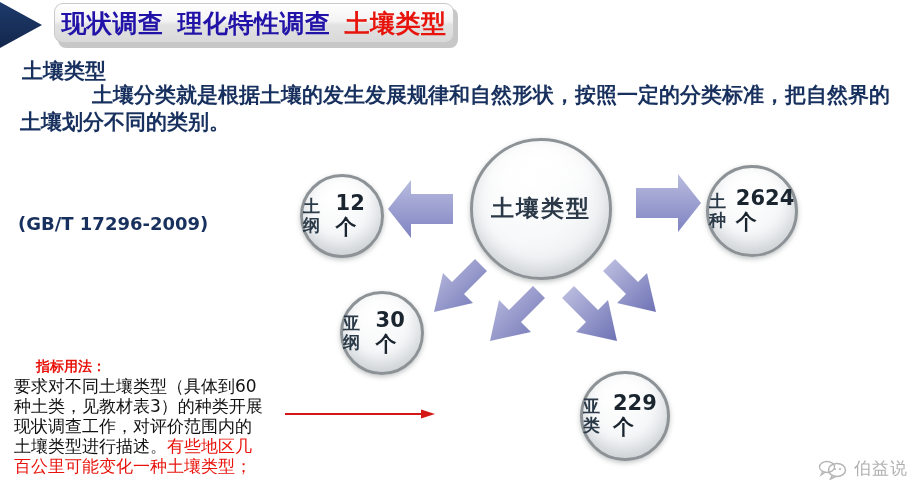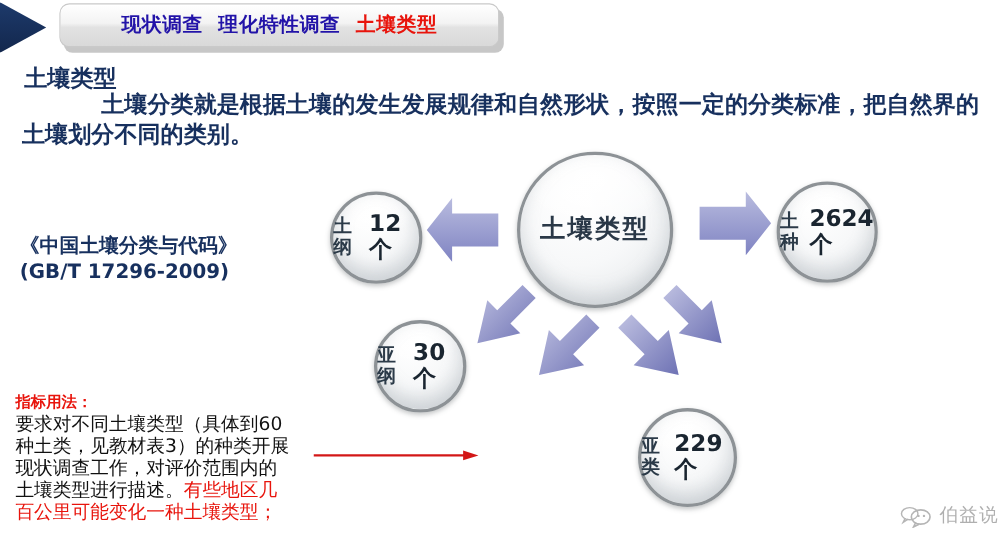--- a/index.html
+++ b/index.html
@@ -44,21 +44,21 @@
     border: 1px solid #c9c9c9;
     box-shadow: inset 0 1px 0 #fff;
     display: flex;
     align-items: center;
     justify-content: center;
     gap: 14px;
     padding: 0 10px;
     box-sizing: border-box;
   }
   .hdr-txt {
-    font-size: 18px;
+    font-size: 25px;
     font-weight: bold;
     letter-spacing: .5px;
     white-space: nowrap;
     line-height: 1;
   }
   .hdr-blue { color: #2213a8; }
   .hdr-red  { color: #e8140c; }
 
   
   #section-title {
@@ -97,20 +97,21 @@
     left: 14px; top: 358px;
     width: 252px;
     line-height: 1.18;
   }
   #usage-note-heading {
     font-size: 14px;
     font-weight: bold;
     color: #e8140c;
     display: block;
     margin-bottom: 1px;
+    margin-left: 22px;
   }
   #usage-note-body {
     font-size: 17px;
     color: #111111;
     display: block;
   }
   .note-red { color: #e8140c; }
 
   
   #red-pointer {
@@ -207,21 +208,20 @@
     <span class="hdr-txt hdr-blue">现状调查</span>
     <span class="hdr-txt hdr-blue">理化特性调查</span>
     <span class="hdr-txt hdr-red">土壤类型</span>
   </div>
 </div>
 
 <div id="section-title">土壤类型</div>
 <div id="intro-paragraph">土壤分类就是根据土壤的发生发展规律和自然形状，按照一定的分类标准，把自然界的土壤划分不同的类别。</div>
 
 <div id="standard-ref">
-  <span class="ref-line1">《中国土壤分类与代码》</span>
   <span class="ref-line2">(GB/T 17296-2009)</span>
 </div>
 
 <div id="usage-note">
   <span id="usage-note-heading">指标用法：</span>
   <span id="usage-note-body"><span>要求对不同土壤类型（具体到60种土类，见教材表3）的种类开展现状调查工作，对评价范围内的土壤类型进行描述。</span><span class="note-red">有些地区几百公里可能变化一种土壤类型；</span></span>
 </div>
 
 <div id="diagram">
 

